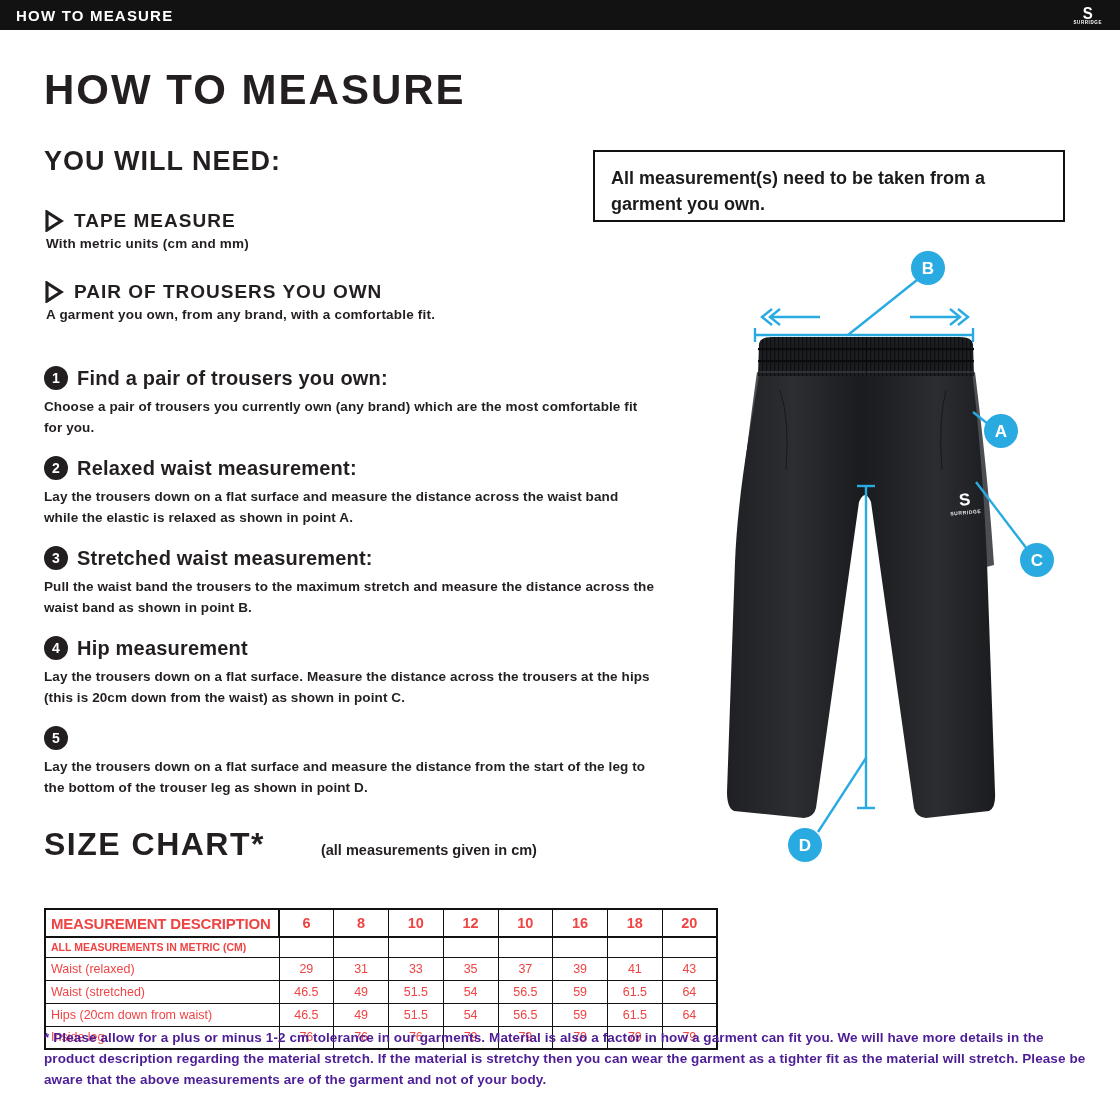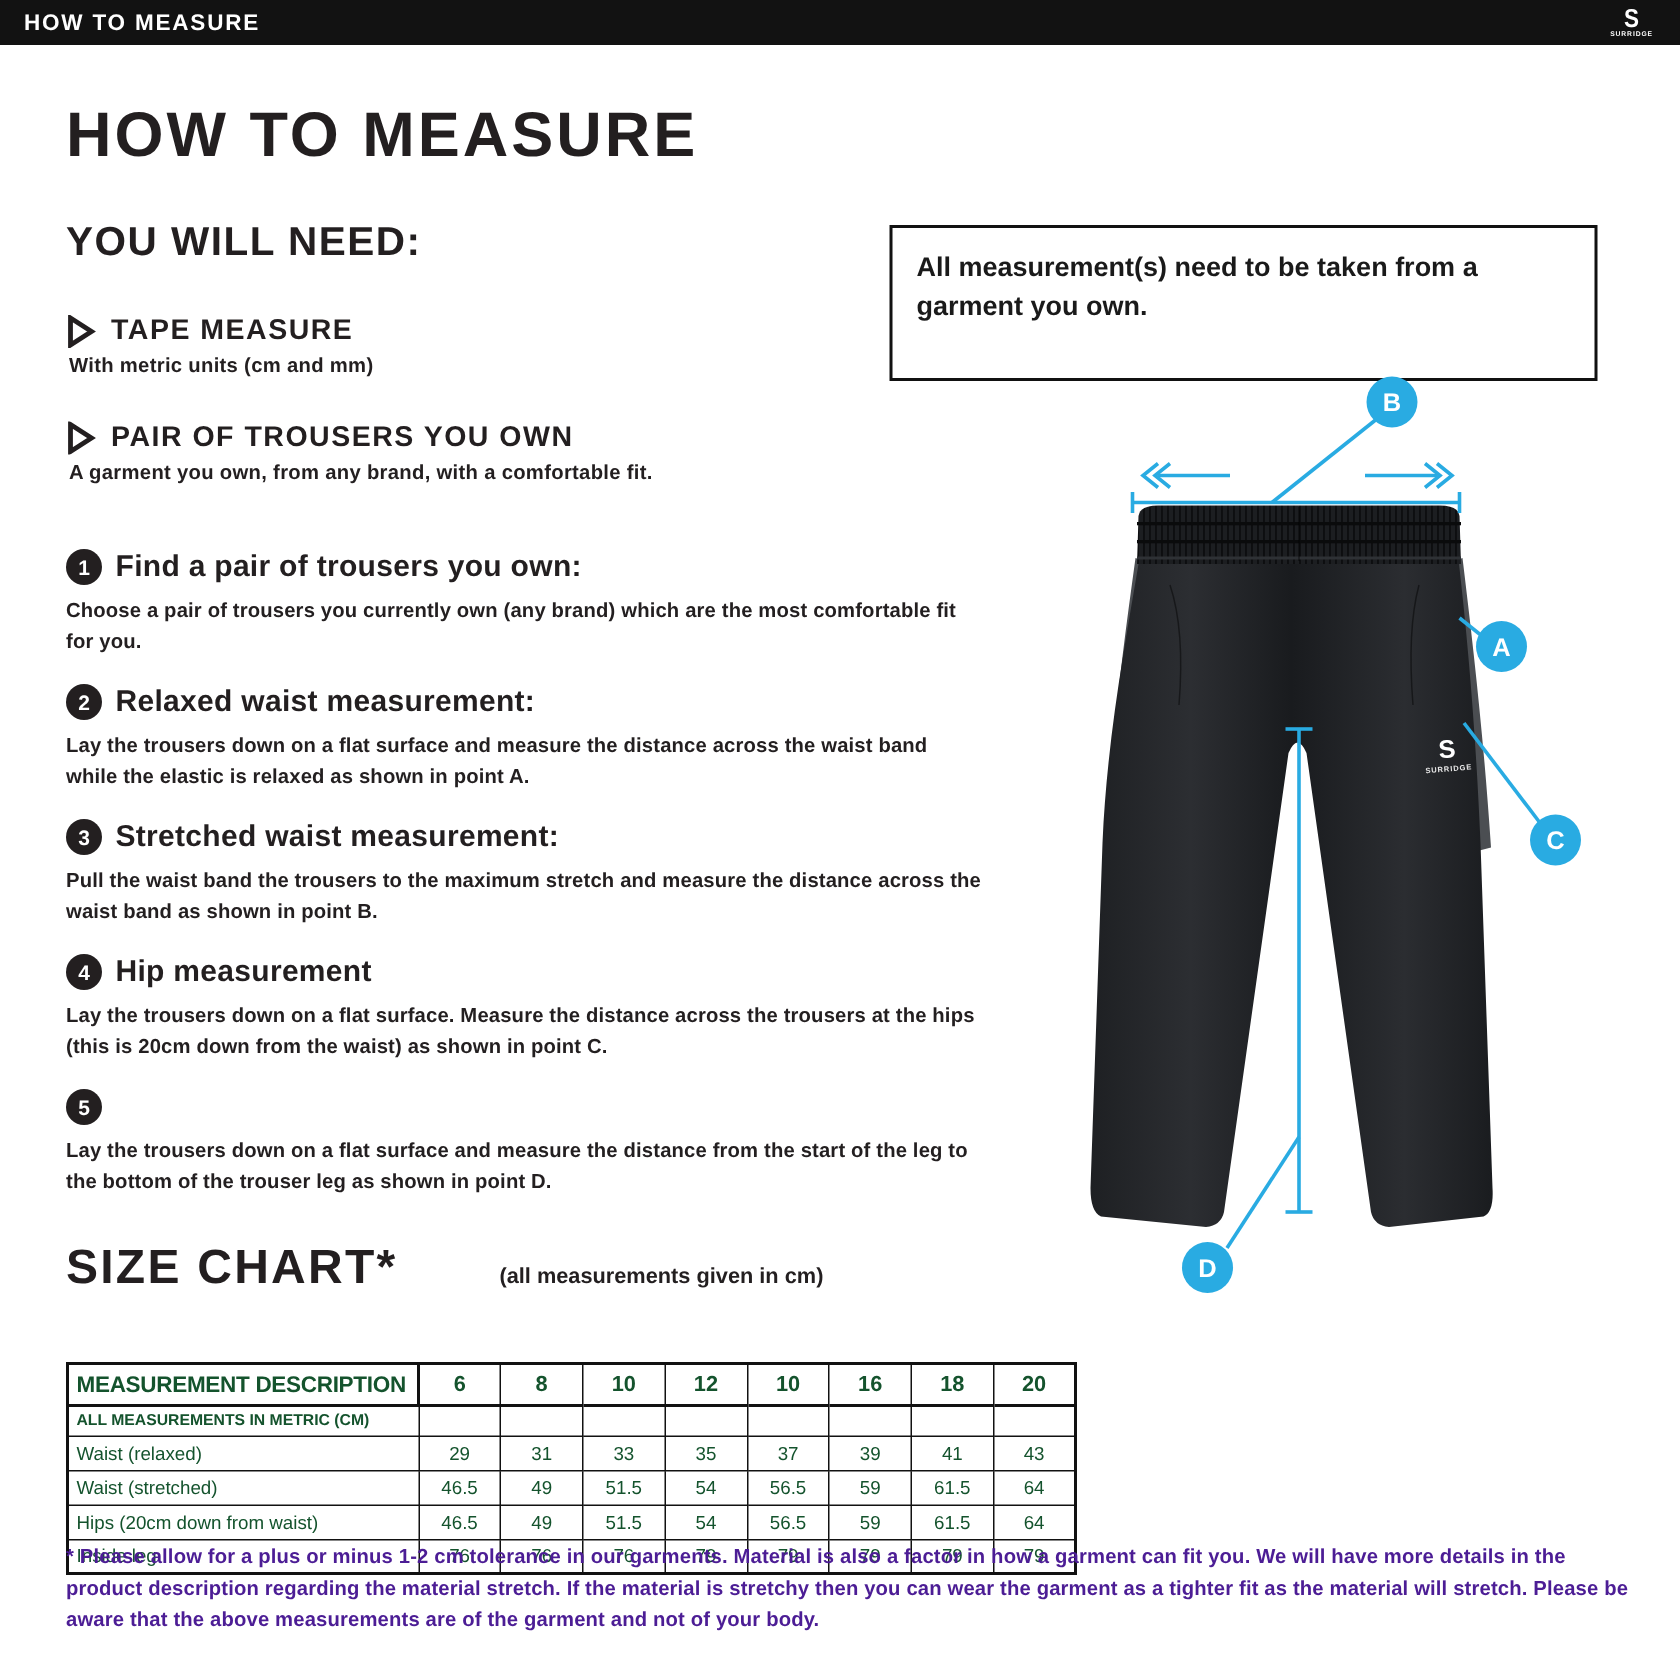--- a/index.html
+++ b/index.html
@@ -33,49 +33,49 @@
   .need-item { position:absolute; left:44px; width:560px; }
   .need-item .row { display:flex; align-items:center; gap:10px; }
   .need-item .tri { width:20px; height:22px; flex:0 0 auto; }
   .need-item .need-title { font-size:19px; font-weight:bold; letter-spacing:1px; }
   .need-item .need-sub { font-size:13.5px; font-weight:bold; margin:4px 0 0 2px; letter-spacing:0.2px; }
   #need-0 { top:210px; }
   #need-1 { top:281px; }
 
   
   .notice-box {
-    position:absolute; left:593px; top:150px; width:472px; height:104px;
+    position:absolute; left:593px; top:150px; width:472px; height:72px;
     border:2.5px solid #111; padding:13px 16px; background:#fff;
   }
   .notice-box p { font-size:18px; font-weight:bold; line-height:1.45; color:#1a1a1a; }
 
   
   .step { position:absolute; left:44px; width:620px; }
   .step-head { display:flex; align-items:center; gap:9px; }
   .step-num {
     width:24px; height:24px; border-radius:50%; background:#231f20; color:#fff;
     font-size:14px; font-weight:bold; display:flex; align-items:center; justify-content:center;
     flex:0 0 auto;
   }
   .step-title { font-size:20px; font-weight:bold; letter-spacing:0.2px; }
   .step-desc { font-size:13.5px; font-weight:bold; line-height:1.55; margin-top:7px; width:610px; letter-spacing:0.1px; }
   #step-0 { top:366px; } #step-1 { top:456px; } #step-2 { top:546px; }
   #step-3 { top:636px; } #step-4 { top:726px; }
 
   
-  .sizechart-heading { position:absolute; left:44px; top:826px; display:flex; align-items:baseline; gap:20px; }
+  .sizechart-heading { position:absolute; left:44px; top:826px; display:flex; align-items:baseline; gap:8px; }
   .sizechart-heading .big { font-size:32px; font-weight:bold; letter-spacing:1.5px; }
   .sizechart-heading .small { font-size:14.5px; font-weight:bold;margin-left:48px; }
 
   table.size-table {
     position:absolute; left:44px; top:908px; width:674px;
     border-collapse:collapse; table-layout:fixed;
     border:2px solid #111;
   }
-  table.size-table td, table.size-table th { border:1px solid #111; padding:0 5px; color:#14532d; }
+  table.size-table td, table.size-table th { border:1px solid #111; padding:0 5px; color:#ef4444; }
   table.size-table col.lbl { width:234px; }
   tr.hdr th { height:28px; font-size:14.5px; font-weight:bold; text-align:center; border-bottom:2px solid #111; }
   tr.hdr th:first-child { text-align:left; font-size:15px; border-right:2px solid #111; letter-spacing:-0.2px; }
   tr.subhdr td { height:20px; font-size:10.5px; font-weight:bold; }
   tr.data td { height:23px; font-size:12.5px; text-align:center; }
   tr.data td:first-child, tr.subhdr td:first-child { text-align:left; }
 
   .footnote {
     position:absolute; left:44px; top:1028px; width:1048px;
     font-size:13.5px; font-weight:bold; line-height:1.55; color:#4c1d95; letter-spacing:0.1px;

